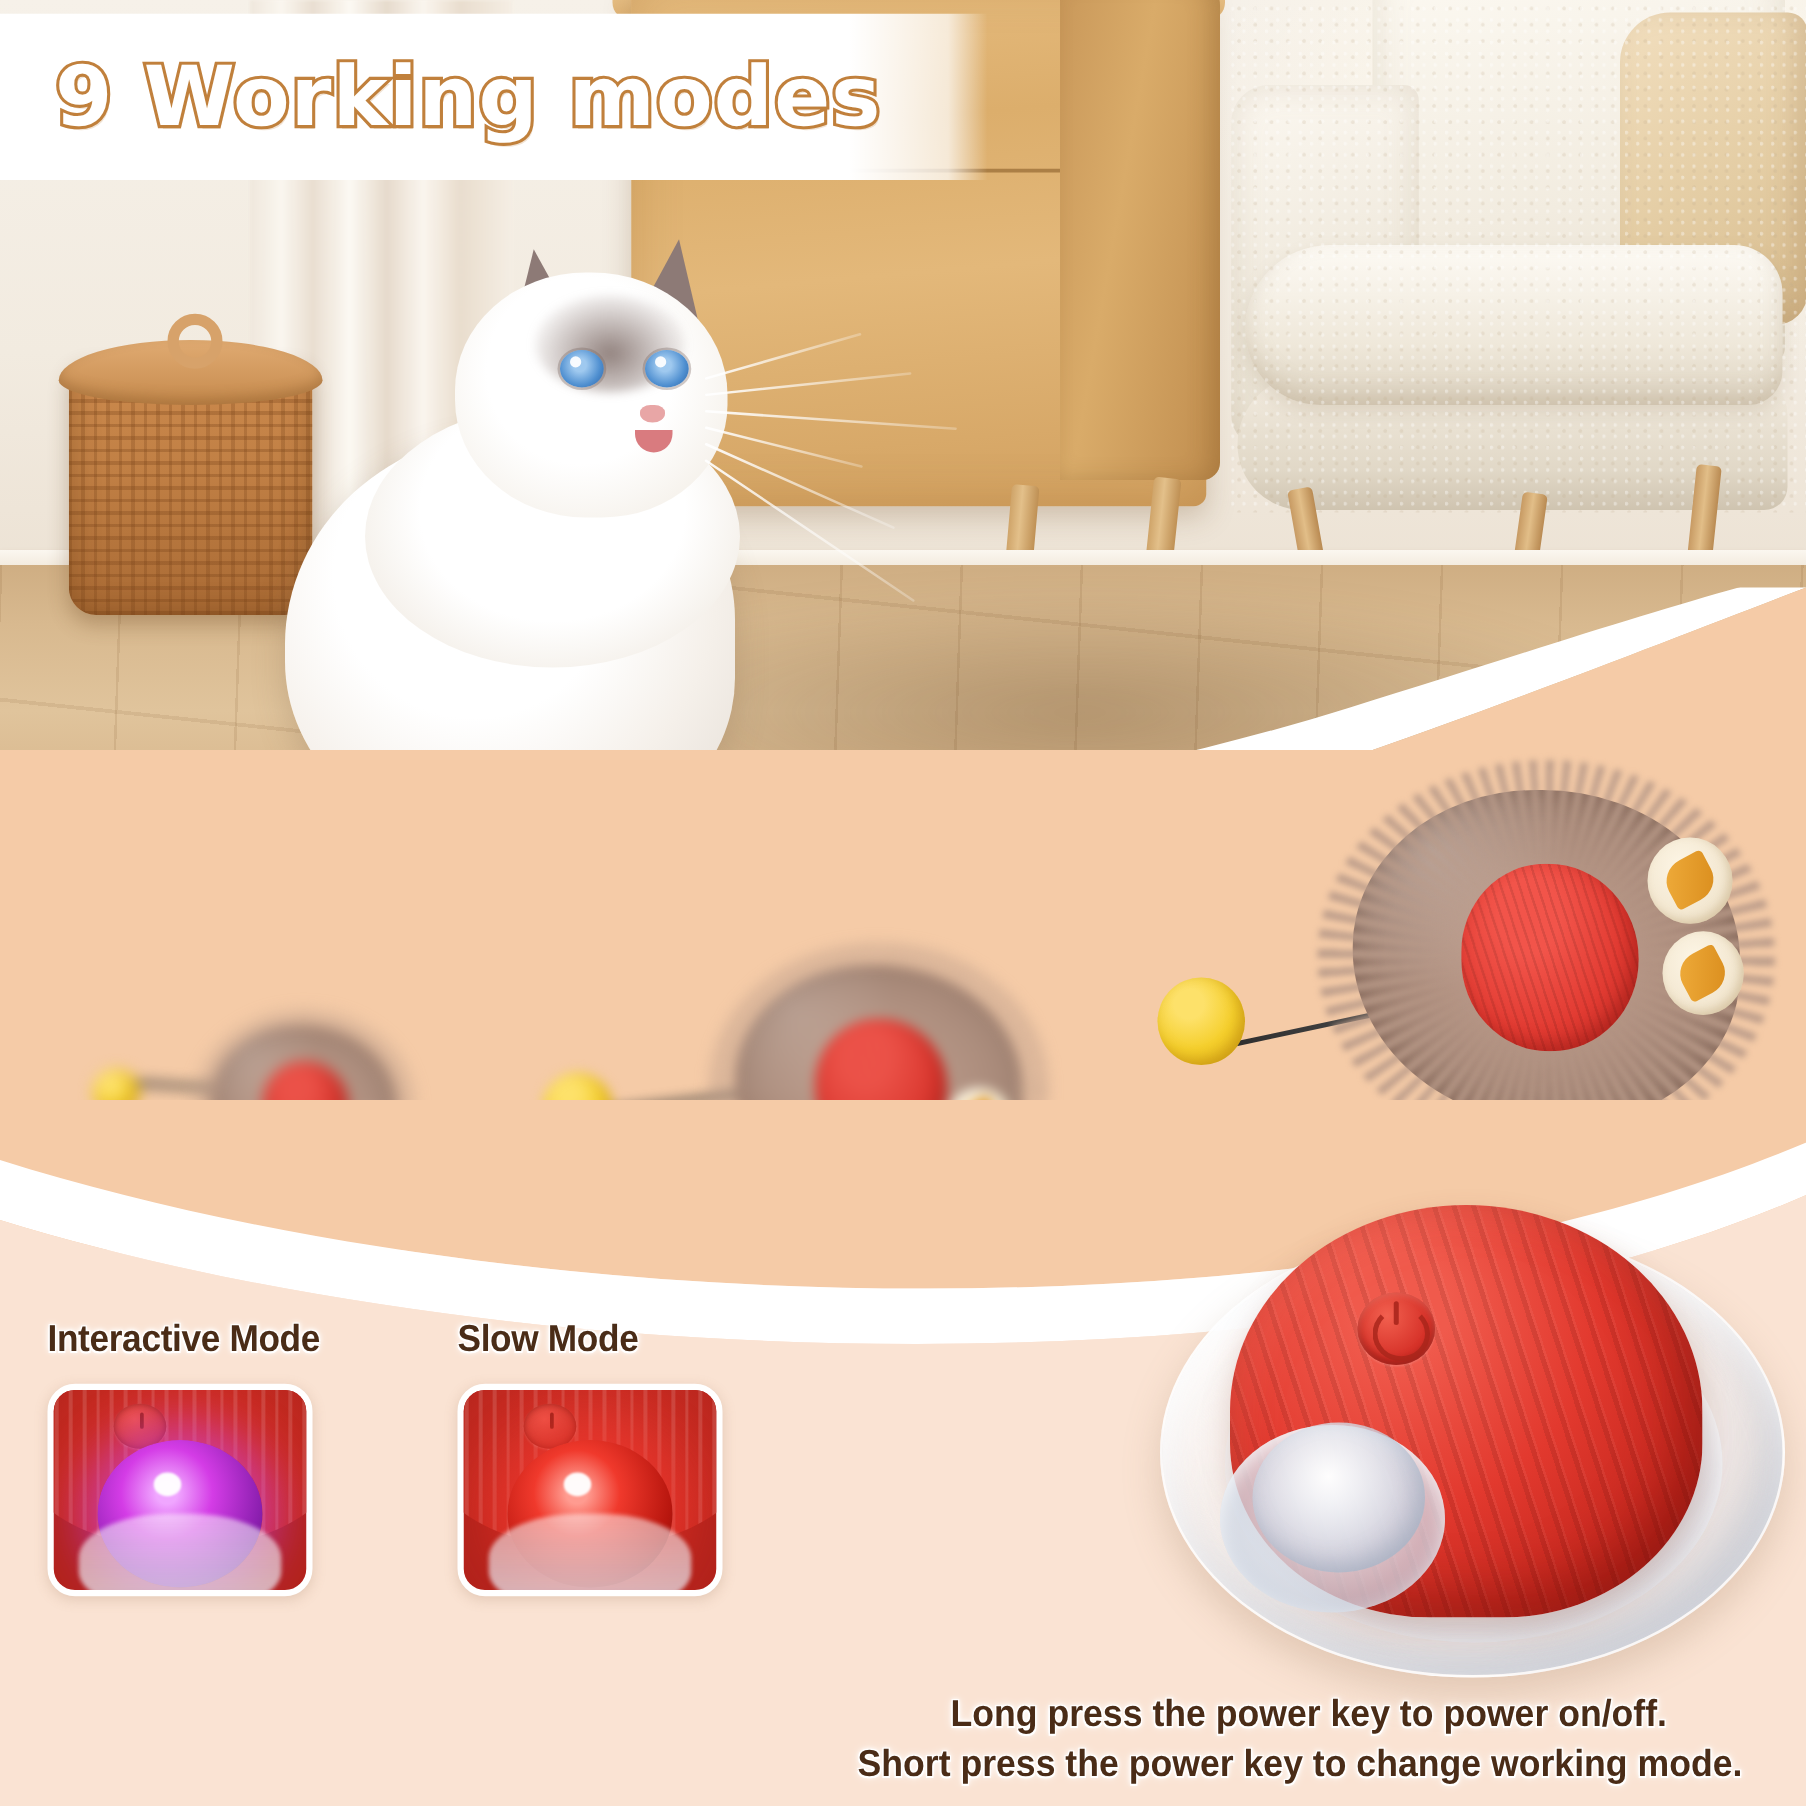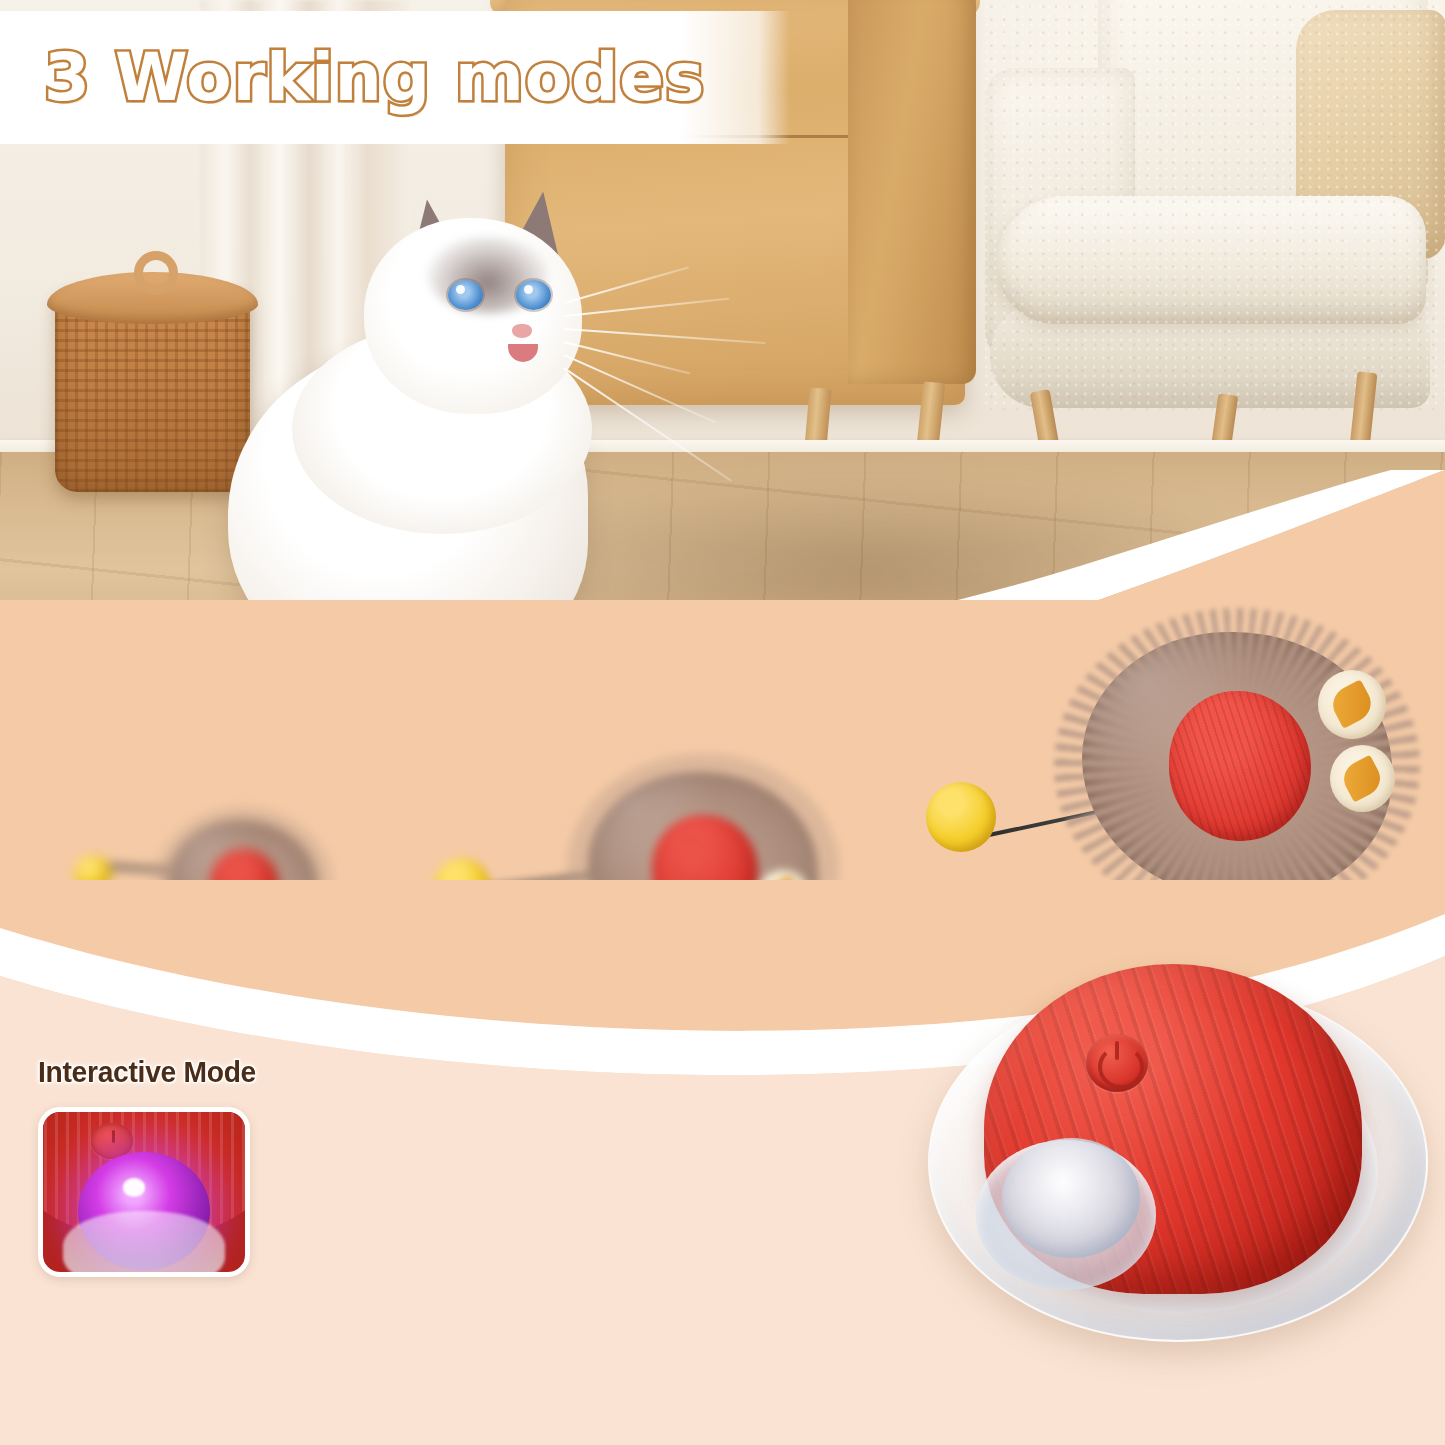--- a/index.html
+++ b/index.html
@@ -608,30 +608,43 @@
     <div class="mode m1">
       <div class="mode-label">Interactive Mode</div>
       <div class="thumb">
         <div class="shell"></div>
         <div class="pwr"></div>
         <div class="led led-purple"></div>
         <div class="base"></div>
       </div>
     </div>
 
+    <div class="mode m2">
+      <div class="mode-label">Slow Mode</div>
+      <div class="thumb">
+        <div class="shell"></div>
+        <div class="pwr"></div>
+        <div class="led led-red"></div>
+        <div class="base"></div>
+      </div>
+    </div>
 
   </div>
 
   <div class="hero">
     <div class="clear"></div>
     <div class="clear-inner"></div>
     <div class="dome"></div>
     <div class="dome-cut"></div>
     <div class="wheel"></div>
     <div class="power"></div>
   </div>
 
+  <div class="instructions">
+    <div class="ins-1">Long press the power key to power on/off.</div>
+    <div class="ins-2">Short press the power key to change working mode.</div>
+  </div>
 
   <div class="header">
-    <div class="header-title">3 Working modes</div>
+    <div class="header-title">9 Working modes</div>
   </div>
 
 </div>
 
 </body></html>

